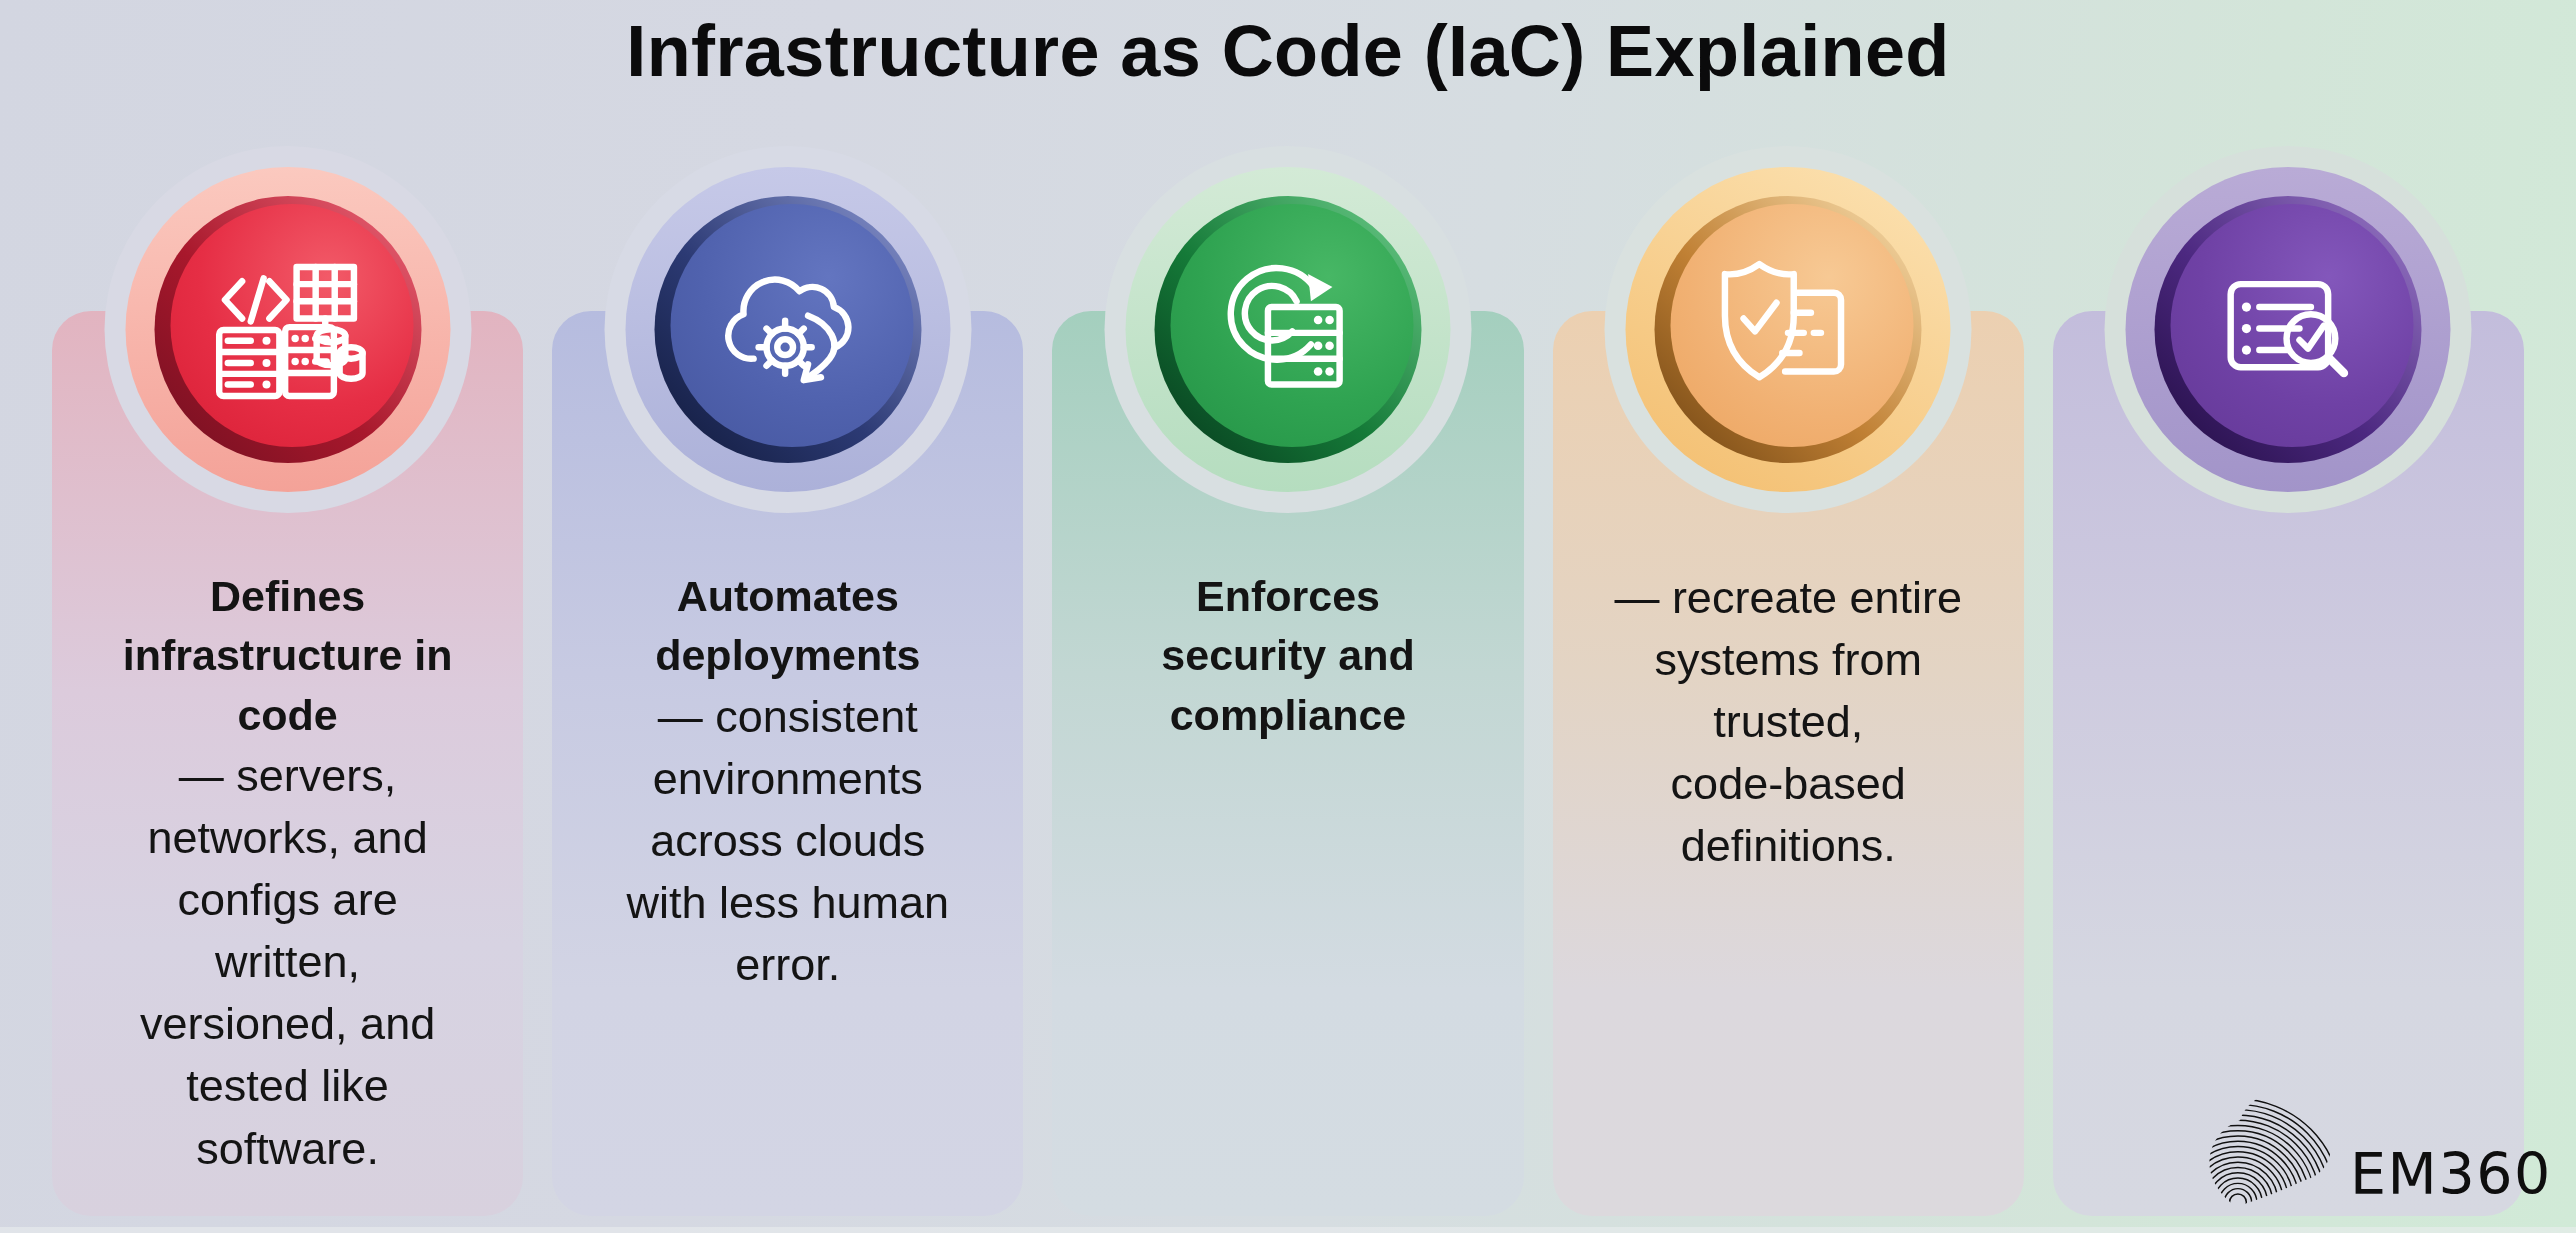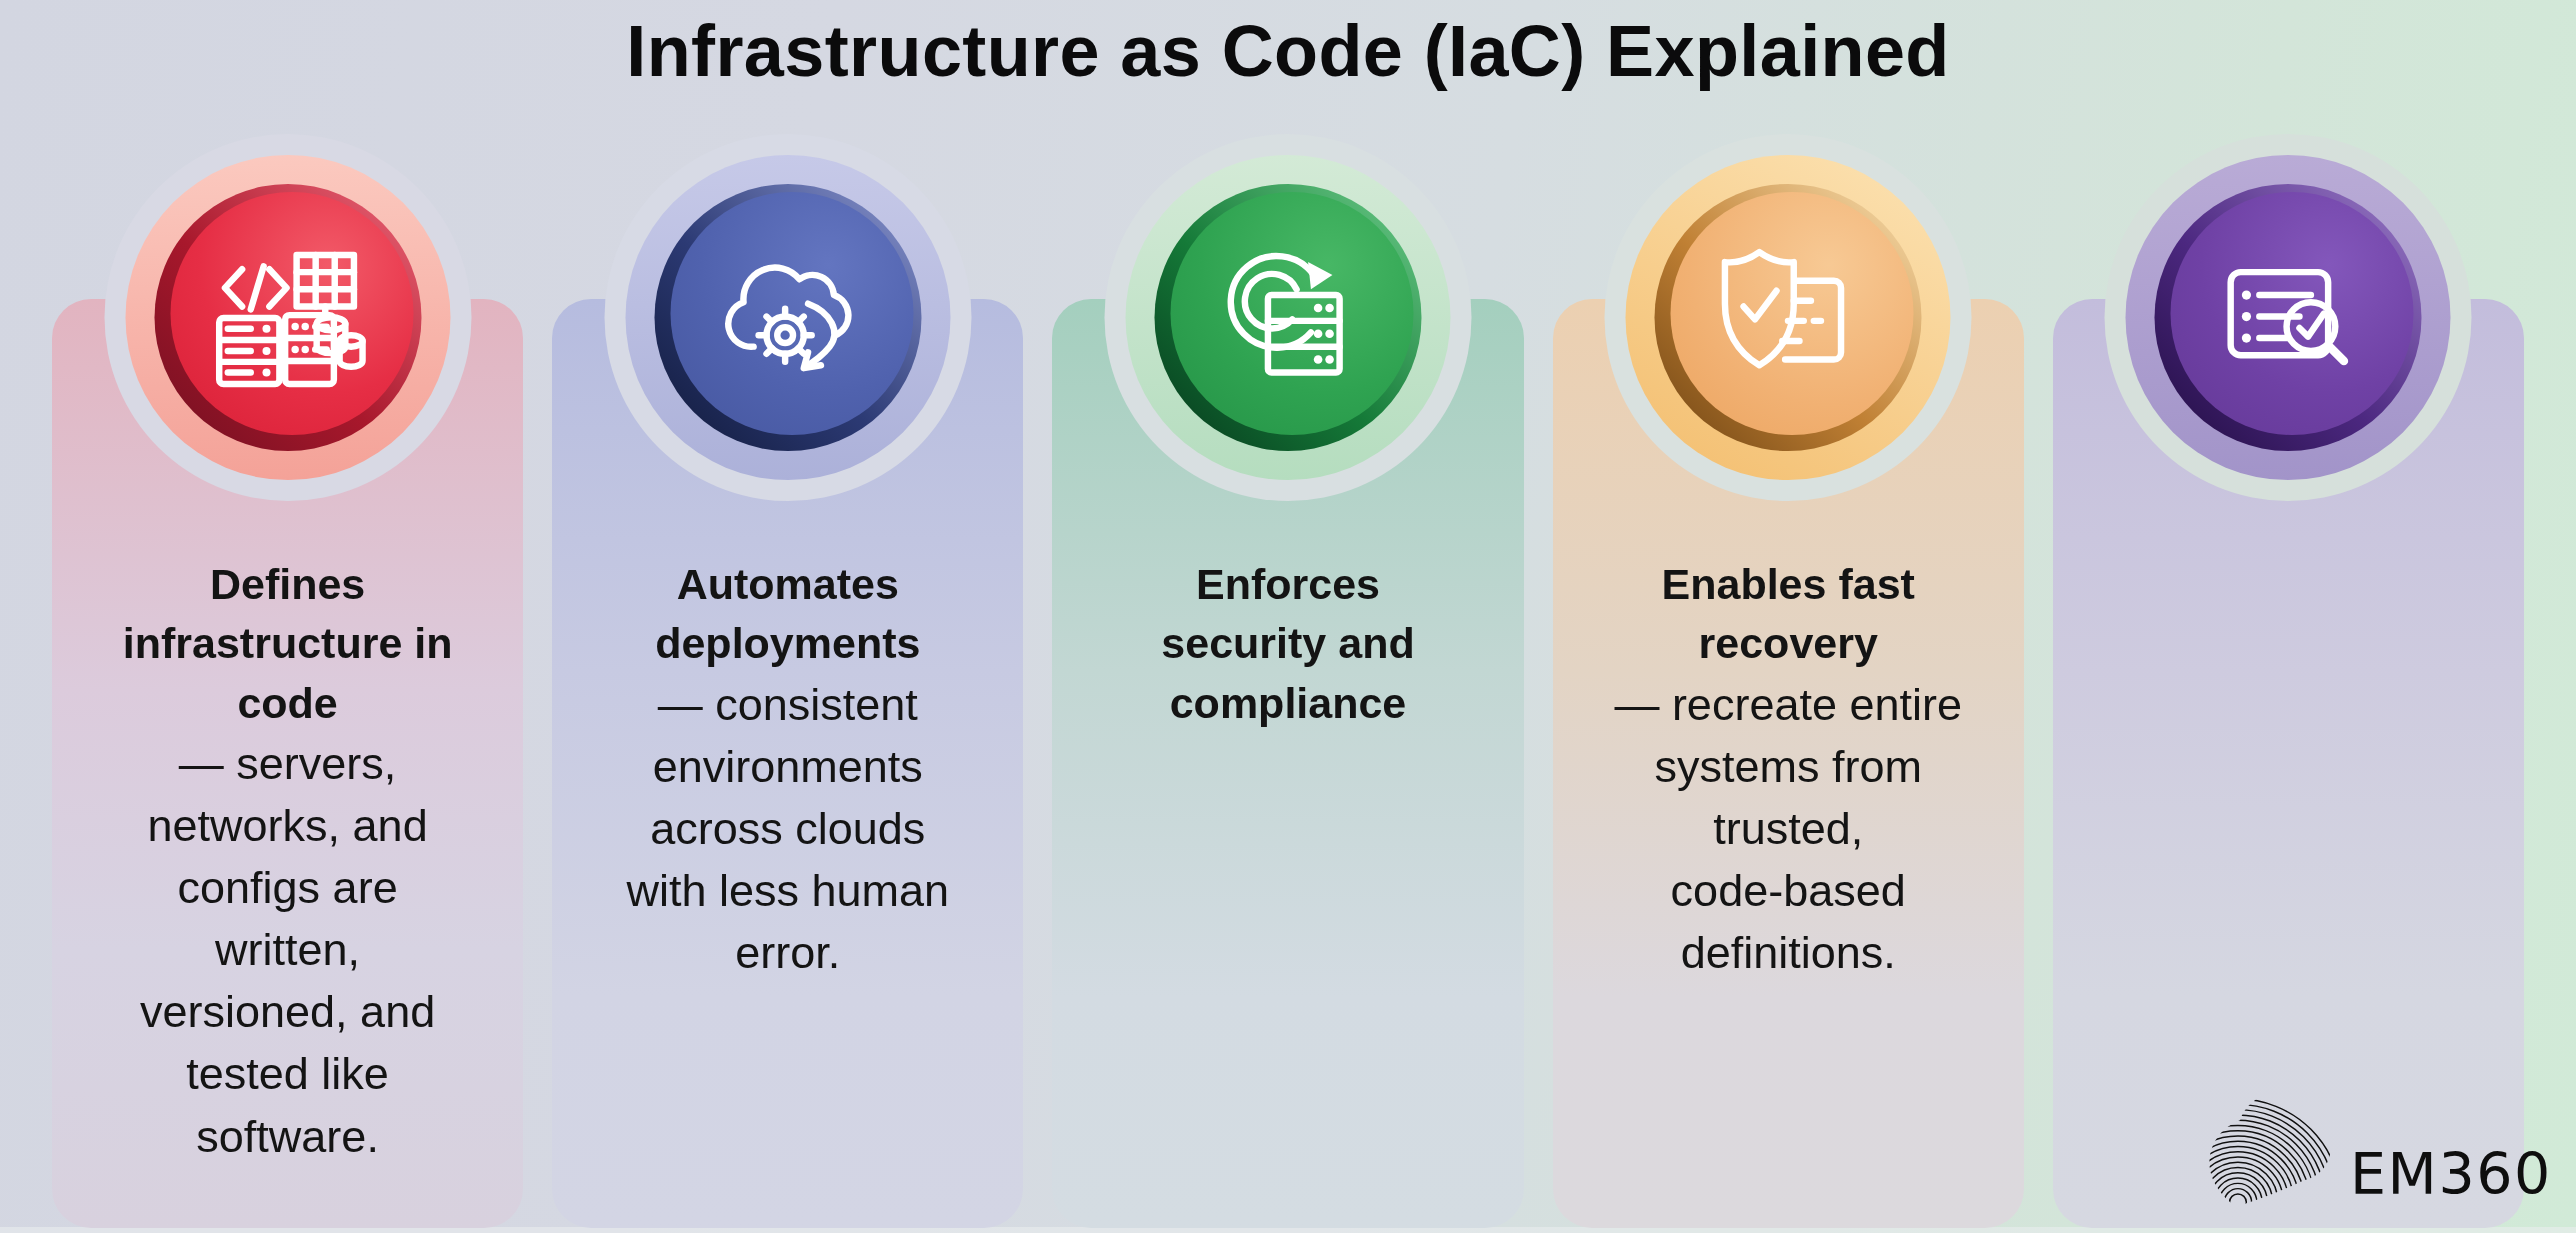--- a/index.html
+++ b/index.html
@@ -5,21 +5,21 @@
   html,body{margin:0;padding:0;}
   body{font-family:"Liberation Sans","DejaVu Sans",sans-serif;}
   .page{position:relative;width:2576px;height:1233px;overflow:hidden;
     background:linear-gradient(100deg,#d3d6e1 0%,#d5d8e2 30%,#d6dde1 55%,#d3e5d9 82%,#d1ead7 100%);}
   .page::after{content:"";position:absolute;left:0;right:0;bottom:0;height:6.4px;background:#e9ecef;opacity:.6;}
 
   .title{position:absolute;top:9.7px;left:0;width:100%;text-align:center;
     font-size:72px;font-weight:700;letter-spacing:0.4px;color:#0b0b0c;}
 
   .columns{position:absolute;left:0;top:0;width:100%;height:100%;
-    display:flex;gap:29px;padding:0 52px;box-sizing:border-box;}
+    display:flex;gap:29px;padding:12px 52px;box-sizing:border-box;}
   .column{flex:1;position:relative;}
 
   .card{position:absolute;left:0;right:0;top:299px;bottom:4.8px;border-radius:39px;z-index:1;}
   .c1 .card{background:linear-gradient(180deg,#e2b4c0 0%,#dccbdc 42%,#d7d3e2 70%,#d8d1de 100%);}
   .c2 .card{background:linear-gradient(180deg,#b6bcdf 0%,#c7cae2 40%,#d2d4e4 75%,#d3d5e4 100%);}
   .c3 .card{background:linear-gradient(180deg,#a4cfbe 0%,#c2d7d3 40%,#d3dbe2 75%,#d4dce2 100%);}
   .c4 .card{background:linear-gradient(180deg,#ecd0b1 0%,#e3d4c4 40%,#dcd8dd 75%,#dcd9dd 100%);}
   .c5 .card{background:linear-gradient(180deg,#c3bddc 0%,#cecbdf 40%,#d5d7e1 75%,#d6d8e1 100%);}
 
   .ring,.halo,.rim,.face{position:absolute;border-radius:50%;left:50%;}
@@ -200,22 +200,20 @@
           <path d="M66,34 H92 A5,5 0 0 1 97,39 V84 A5,5 0 0 1 92,89 H58"></path>
           <line x1="64" y1="48" x2="76" y2="48"></line>
           <line x1="60" y1="62" x2="71" y2="62"></line>
           <line x1="78" y1="62" x2="83" y2="62"></line>
           <line x1="56" y1="76" x2="68" y2="76"></line>
           <path d="M40,14 C47,19 55,22 64,21 L64,50 C64,72 53,85 40,93 C27,85 16,72 16,50 L16,21 C25,22 33,19 40,14 Z" fill="#f1b173"></path>
           <polyline points="29,52 37,61 52,41"></polyline>
         </svg>
       </div>
       <div class="text">
-        <div class="heading">Enables fast
-recovery</div>
         <div class="body">— recreate entire
 systems from
 trusted,
 code-based
 definitions.</div>
       </div>
     </div>
 
     <div class="column c5">
       <div class="card"></div>

